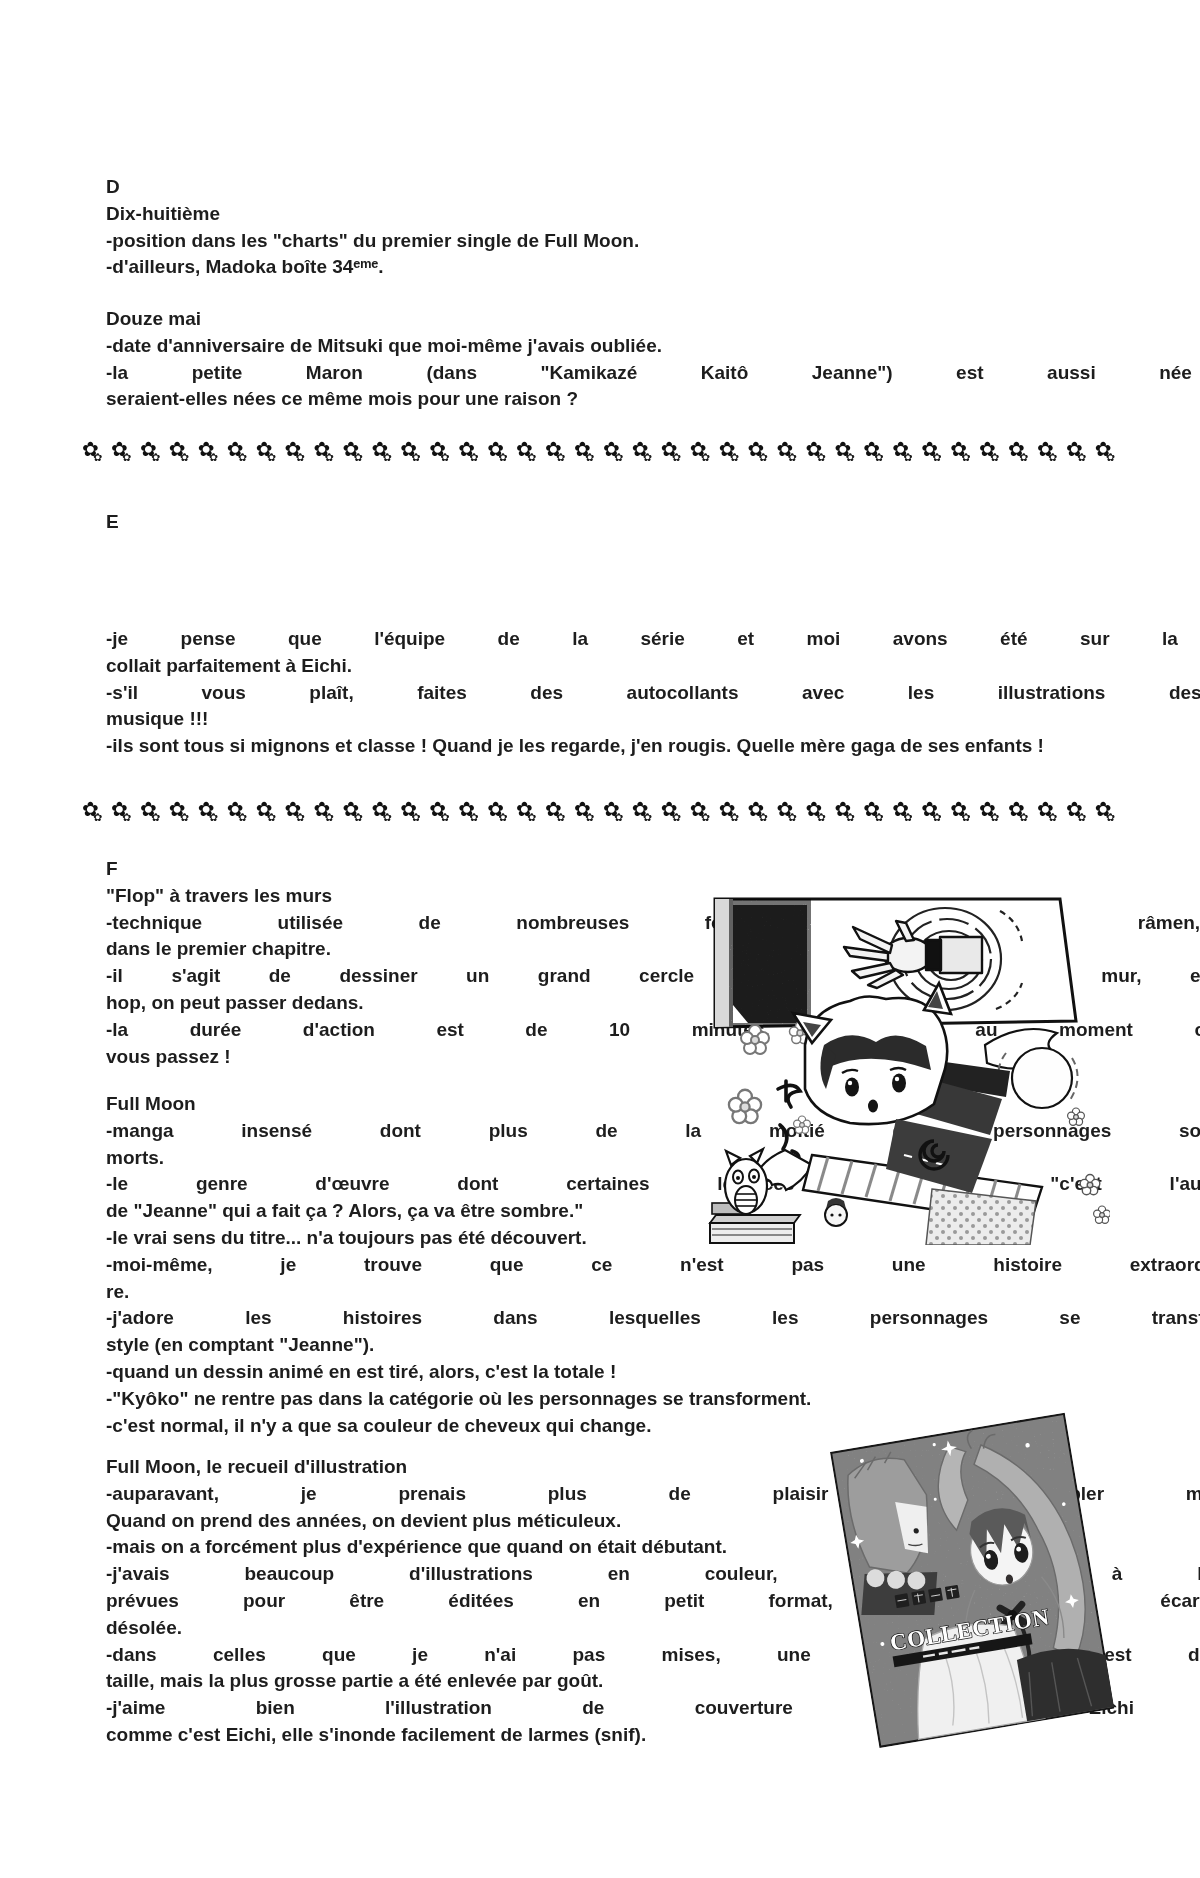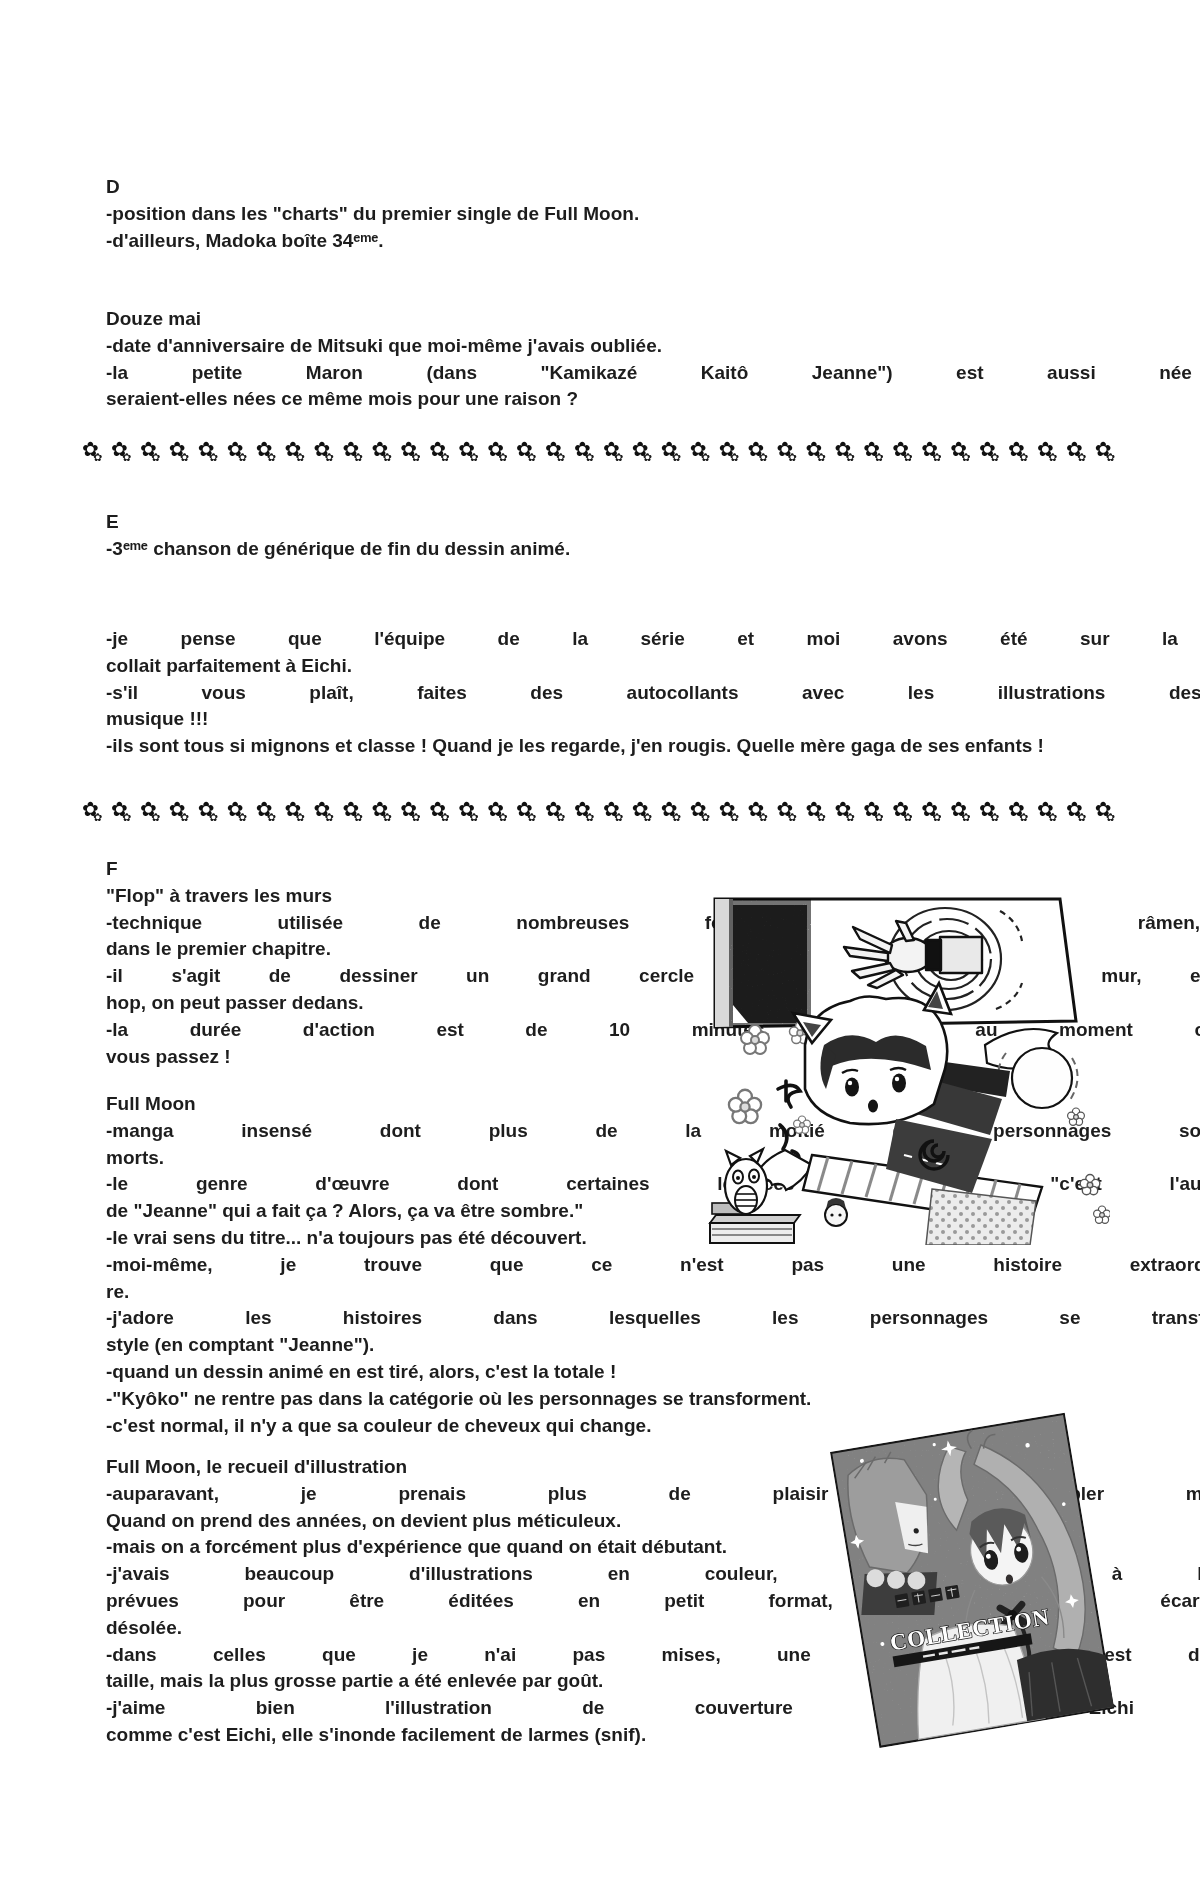--- a/index.html
+++ b/index.html
@@ -15,32 +15,32 @@
   #cover-wrap{transform:rotate(-9.5deg);transform-origin:0 0;}
 </style>
 </head>
 <body>
 
 <div class="page" id="page">
 
   <div id="text-layer">
       <div class="tblock" style="top: 174px; left: 106px;">
         <div class="tline">D</div>
+        <div class="tline">Dix-huitième</div>
         <div class="tline">-position dans les "charts" du premier single de Full Moon.</div>
         <div class="tline">-d'ailleurs, Madoka boîte 34ᵉᵐᵉ.</div>
       </div>
       <div class="tblock" style="top: 306px; left: 106px;">
         <div class="tline">Douze mai</div>
         <div class="tline">-date d'anniversaire de Mitsuki que moi-même j'avais oubliée.</div>
         <div class="tline" style="word-spacing: 58.2353px;">-la petite Maron (dans "Kamikazé Kaitô Jeanne") est aussi née en mai. Toutes mes héroïnes qui se transforment</div>
         <div class="tline">seraient-elles nées ce même mois pour une raison ?</div>
       </div>
       <div class="tblock" style="top: 509px; left: 106px;">
         <div class="tline">E</div>
-        <div class="tline">-3ᵉᵐᵉ chanson de générique de fin du dessin animé.</div>
       </div>
       <div class="tblock" style="top: 626px; left: 106px;">
         <div class="tline" style="word-spacing: 47.1429px;">-je pense que l'équipe de la série et moi avons été sur la même longueur d'onde quant au fait que cette chanson</div>
         <div class="tline">collait parfaitement à Eichi.</div>
         <div class="tline" style="word-spacing: 58.2353px;">-s'il vous plaît, faites des autocollants avec les illustrations des personnages qui se reflètent dans la boîte à</div>
         <div class="tline">musique !!!</div>
         <div class="tline">-ils sont tous si mignons et classe ! Quand je les regarde, j'en rougis. Quelle mère gaga de ses enfants !</div>
       </div>
       <div class="tblock" style="top: 856px; left: 106px;">
         <div class="tline">F</div>

